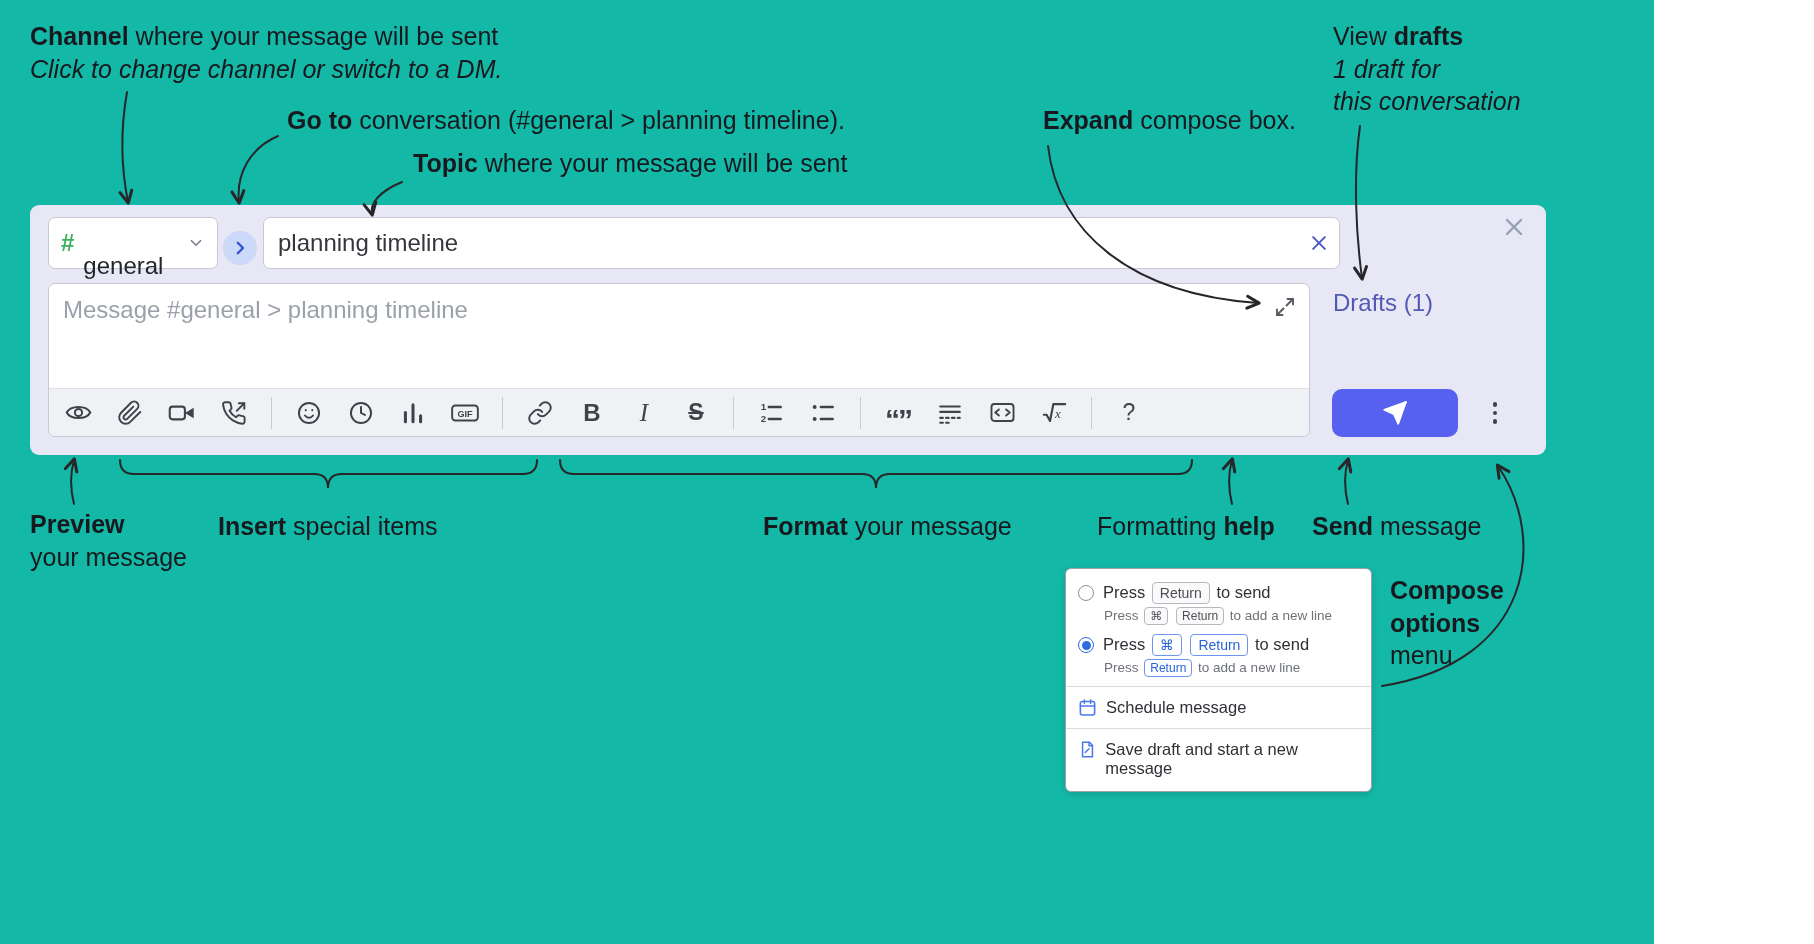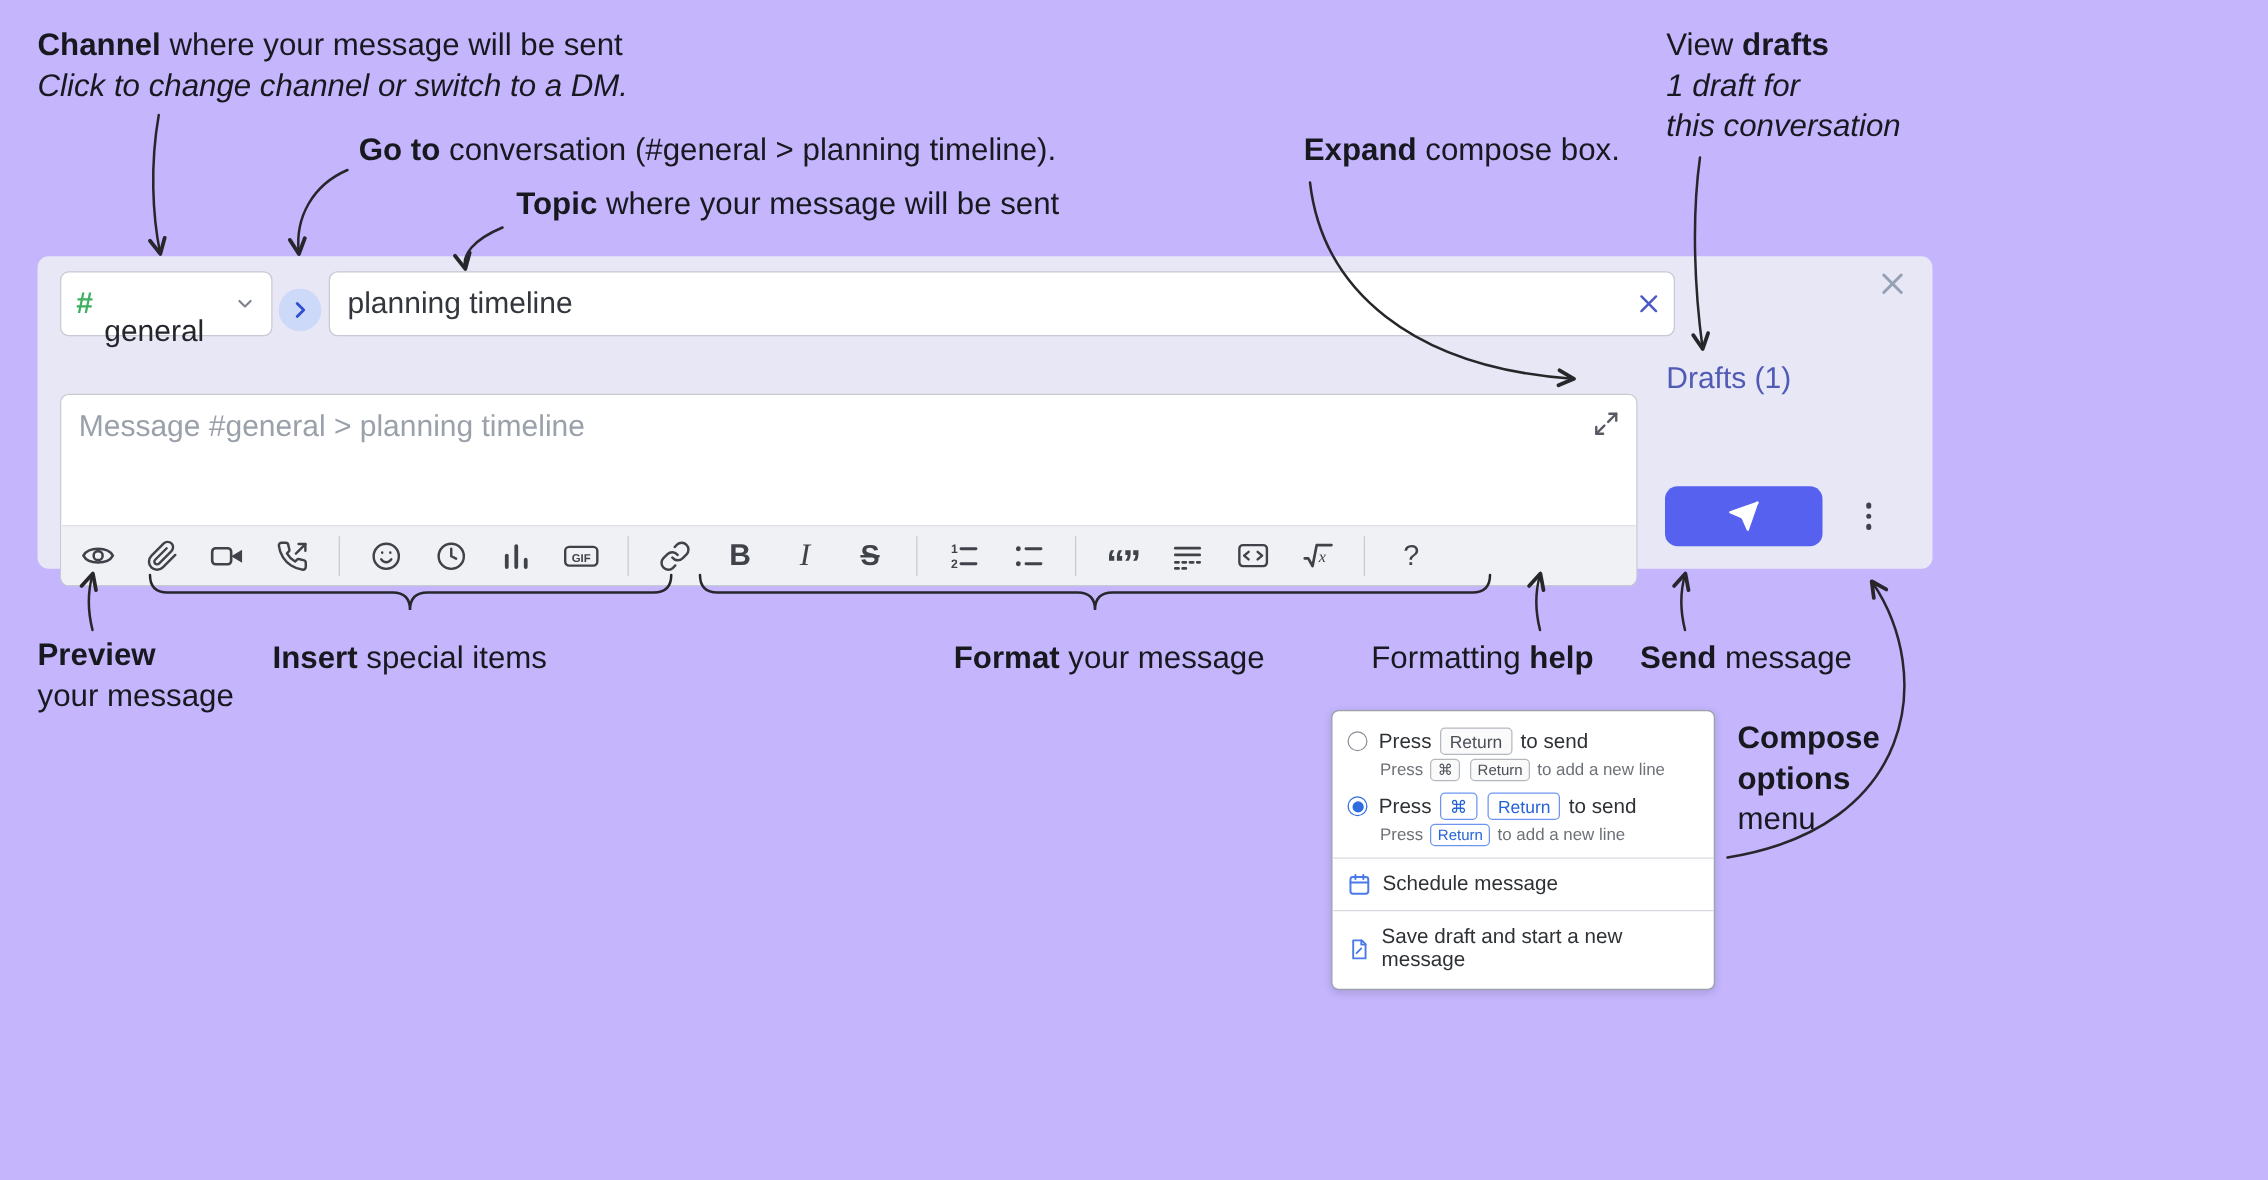--- a/index.html
+++ b/index.html
@@ -1,16 +1,16 @@
 <!DOCTYPE html>
 <html><head>
 <meta charset="utf-8">
 <style>
   html,body{margin:0;padding:0;background:#fff;}
-  #canvas{position:relative;width:1814px;height:944px;background:#c4b5fd;overflow:hidden;
+  #canvas{position:relative;width:1654px;height:944px;background:#14b8a6;overflow:hidden;
           font-family:"Liberation Sans","DejaVu Sans",sans-serif;color:#17191f;}
 
   
   .ann{position:absolute;font-size:25px;line-height:1.3;color:#17191f;}
   .ann b{font-weight:700;}
   .ann .it{font-style:italic;}
 
   
   .compose{position:absolute;left:30px;top:205px;width:1516px;height:250px;
            background:#e7e7f5;border-radius:9px;}
@@ -23,21 +23,21 @@
   .goto-btn{position:absolute;left:193px;top:26px;width:34px;height:34px;border-radius:50%;
             background:#ccd9f8;display:flex;align-items:center;justify-content:center;cursor:pointer;}
   .topic-box{position:absolute;left:233px;top:12px;width:1077px;height:52px;display:flex;align-items:center;}
   .topic-box input{border:none;outline:none;flex:1;font-size:24px;color:#33363c;padding:0 14px;
                    font-family:Liberation Sans, sans-serif;background:transparent;}
   .clear-topic{width:40px;height:40px;display:flex;align-items:center;justify-content:center;cursor:pointer;}
 
   .close-x{position:absolute;right:16px;top:6px;width:32px;height:32px;display:flex;
            align-items:center;justify-content:center;cursor:pointer;}
 
-  .msgbox{position:absolute;left:18px;top:78px;width:1262px;height:154px;overflow:hidden;margin-top:32px;}
+  .msgbox{position:absolute;left:18px;top:78px;width:1262px;height:154px;overflow:hidden;}
   .msgbox textarea{border:none;outline:none;resize:none;width:1190px;height:86px;
                    font-size:24px;color:#55595f;padding:12px 14px;font-family:inherit;background:transparent;}
   .msgbox textarea::placeholder{color:#9aa1ab;}
   .expand-btn{position:absolute;right:10px;top:11px;width:26px;height:26px;cursor:pointer;}
 
   .toolbar{position:absolute;left:0;bottom:0;width:100%;height:48px;background:#f0f1f5;
            border-top:1px solid #dfe1e7;display:flex;align-items:center;gap:22px;
            padding:0 14px;box-sizing:border-box;}
   .tbtn{width:30px;height:34px;display:flex;align-items:center;justify-content:center;flex:none;cursor:pointer;}
   .tdiv{width:1px;height:32px;background:#c7cad1;flex:none;}
@@ -53,21 +53,21 @@
   .dots-btn{position:absolute;left:1452px;top:184px;width:26px;height:48px;display:flex;flex-direction:column;
             align-items:center;justify-content:center;gap:4px;cursor:pointer;}
   .dot{width:4.5px;height:4.5px;border-radius:50%;background:#3f4349;}
 
   
   .menu{position:absolute;left:1065px;top:568px;width:307px;background:#fff;
         border:1.5px solid #9ca0a8;border-radius:6px;box-shadow:0 2px 7px rgba(0,0,0,.14);
         padding:8px 12px;box-sizing:border-box;}
   .mrow{display:flex;align-items:center;gap:9px;margin:5px 0 3px;font-size:16.5px;color:#2e3135;cursor:pointer;}
   .msub{margin:0 0 9px 26px;font-size:13.5px;color:#6d7177;}
-  .mitem{display:flex;align-items:center;gap:9px;font-size:16.5px;color:#2e3135;padding:5px 0;cursor:pointer;}
+  .mitem{display:flex;gap:9px;font-size:16.5px;color:#2e3135;padding:5px 0;cursor:pointer;}
   .mdiv{height:1px;background:#d8dadf;margin:6px -12px;}
   .radio{width:14px;height:14px;border:1.5px solid #8a8e96;border-radius:50%;display:inline-block;
          position:relative;flex:none;}
   .radio.sel{border-color:#2e6ce0;}
   .radio.sel::after{content:"";position:absolute;inset:2.5px;background:#2e6ce0;border-radius:50%;}
   .kbd{display:inline-block;border:1px solid #b4b8bf;border-radius:4px;background:#fafafb;
        padding:0 7px;font-size:14px;line-height:20px;color:#4b4f57;margin:0 2px;}
   .kbd.sm{font-size:12px;line-height:16px;padding:0 5px;}
   .kbd.blue{border-color:#6d95f0;color:#2563d9;background:#fff;}
 

